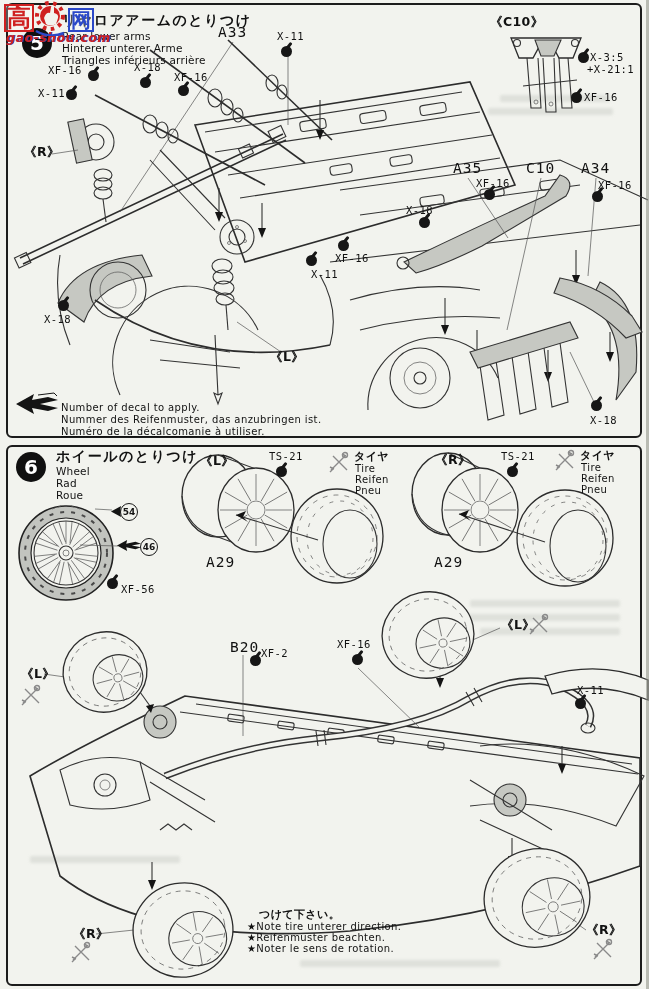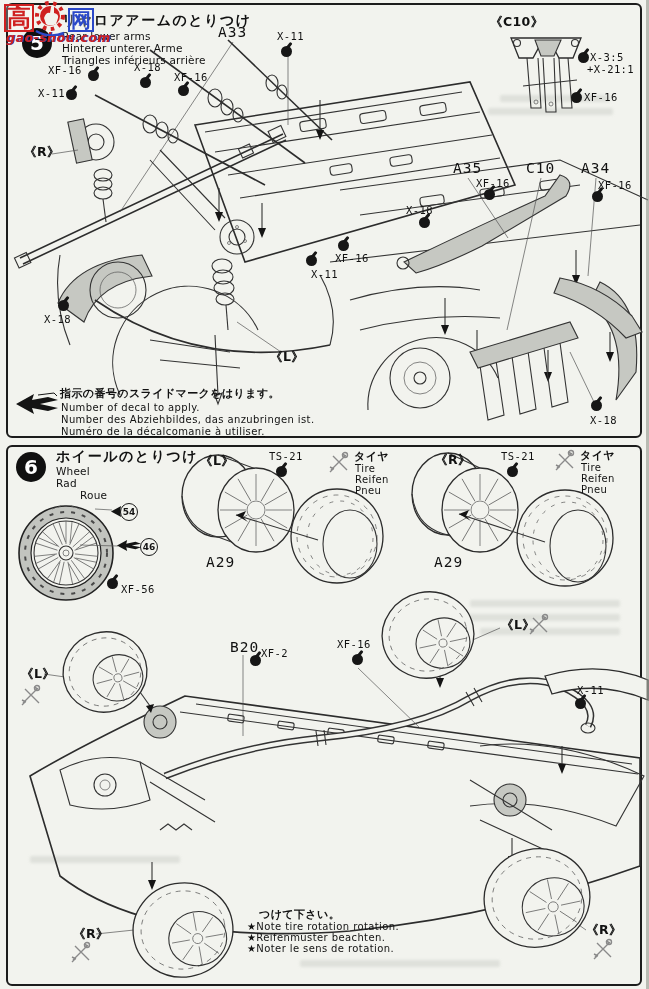--- a/index.html
+++ b/index.html
@@ -411,32 +411,31 @@
   <i class="pdot" style="left:592px;top:191px;"></i>
   <span class="lbl" style="left:590px;top:414px;">X-18</span>
   <i class="pdot" style="left:591px;top:400px;"></i>
 
   <span class="icon" style="left:14px;top:392px;">
     <svg width="44" height="24" viewBox="0 0 44 24">
         <path d="M2,12 L20,2 L18,8 L34,5 L44,8 L26,12 L44,16 L34,19 L18,16 L20,22 Z" fill="#141414"></path>
         <path d="M24,3 L40,1 L43,4" fill="none" stroke="#141414" stroke-width="1"></path>
       </svg>
   </span>
-  <span class="lbl note-jp" style="left:60px;top:386px;">指示の番号のスライドマークをはります。</span>
   <span class="lbl note-ml" style="left:61px;top:402px;">Number of decal to apply.</span>
-  <span class="lbl note-ml" style="left:61px;top:414px;">Number des Abziehbildes, das anzubringen ist.</span>
+  <span class="lbl note-ml" style="left:61px;top:414px;">Nummer des Reifenmuster, das anzubringen ist.</span>
   <span class="lbl note-ml" style="left:61px;top:426px;text-decoration:underline;">Numéro de la décalcomanie à utiliser.</span>
 
   <div class="stepnum" style="left:16px;top:452px;">
       <span>6</span>
     </div>
   <span class="lbl ttl-jp" style="left:56px;top:448px;">ホイールのとりつけ</span>
   <span class="lbl ttl-ml" style="left:56px;top:465px;">Wheel</span>
   <span class="lbl ttl-ml" style="left:56px;top:477px;">Rad</span>
-  <span class="lbl ttl-ml" style="left:56px;top:489px;margin-left:24px;">Roue</span>
+  <span class="lbl ttl-ml" style="left:56px;top:489px;">Roue</span>
 
   <span class="icon" style="left:111px;top:505px;">
     <svg width="24" height="13" viewBox="0 0 26 14">
         <path d="M0,7 L11,1 L10,5 L20,3 L26,5 L16,7 L26,9 L20,11 L10,9 L11,13 Z" fill="#141414"></path>
       </svg>
   </span>
   <span class="circnum" style="left:120px;top:503px;">
       <span>54</span>
     </span>
   <span class="icon" style="left:117px;top:539px;">
@@ -528,21 +527,21 @@
     <svg width="22" height="22" viewBox="0 0 22 22">
         <g stroke="#8a8a8a" stroke-width="1.4" fill="none">
           <path d="M3,19 L17,5 M5,5 L19,19 M14,3 l4,2"></path>
           <circle cx="17" cy="4" r="2.5"></circle>
           <path d="M2,16 l4,2 M2,21 l3,-3"></path>
         </g>
       </svg>
   </span>
 
   <span class="lbl note-jp" style="left:259px;top:907px;">つけて下さい。</span>
-  <span class="lbl note-ml" style="left:247px;top:921px;">★Note tire rotation rotation.</span>
+  <span class="lbl note-ml" style="left:247px;top:921px;">★Note tire unterer direction.</span>
   <span class="lbl note-ml" style="left:247px;top:932px;">★Reifenmuster beachten.</span>
   <span class="lbl note-ml" style="left:247px;top:943px;">★Noter le sens de rotation.</span>
 
   <div class="wm">
     <span class="wm-box" style="left:4px;top:4px;font-size:24px;color:#cf2020;border:2px solid #cf2020;padding:0 1px;background:rgba(255,255,255,.25);">高</span>
     <span class="icon" style="left:34px;top:0px;">
       <svg width="32" height="36" viewBox="0 0 32 36">
         <circle cx="16" cy="16" r="13" fill="none" stroke="#cf2020" stroke-width="4" stroke-dasharray="3.5 4.5"></circle>
         <circle cx="16" cy="16" r="10" fill="#cf2020"></circle>
         <path d="M10,18 q2,-6 6,-5 l1,-6 q1,-3 3,-1 l0,7 q5,1 4,5 l-2,6 q-6,3 -10,0 z" fill="#f2f3ee"></path>

